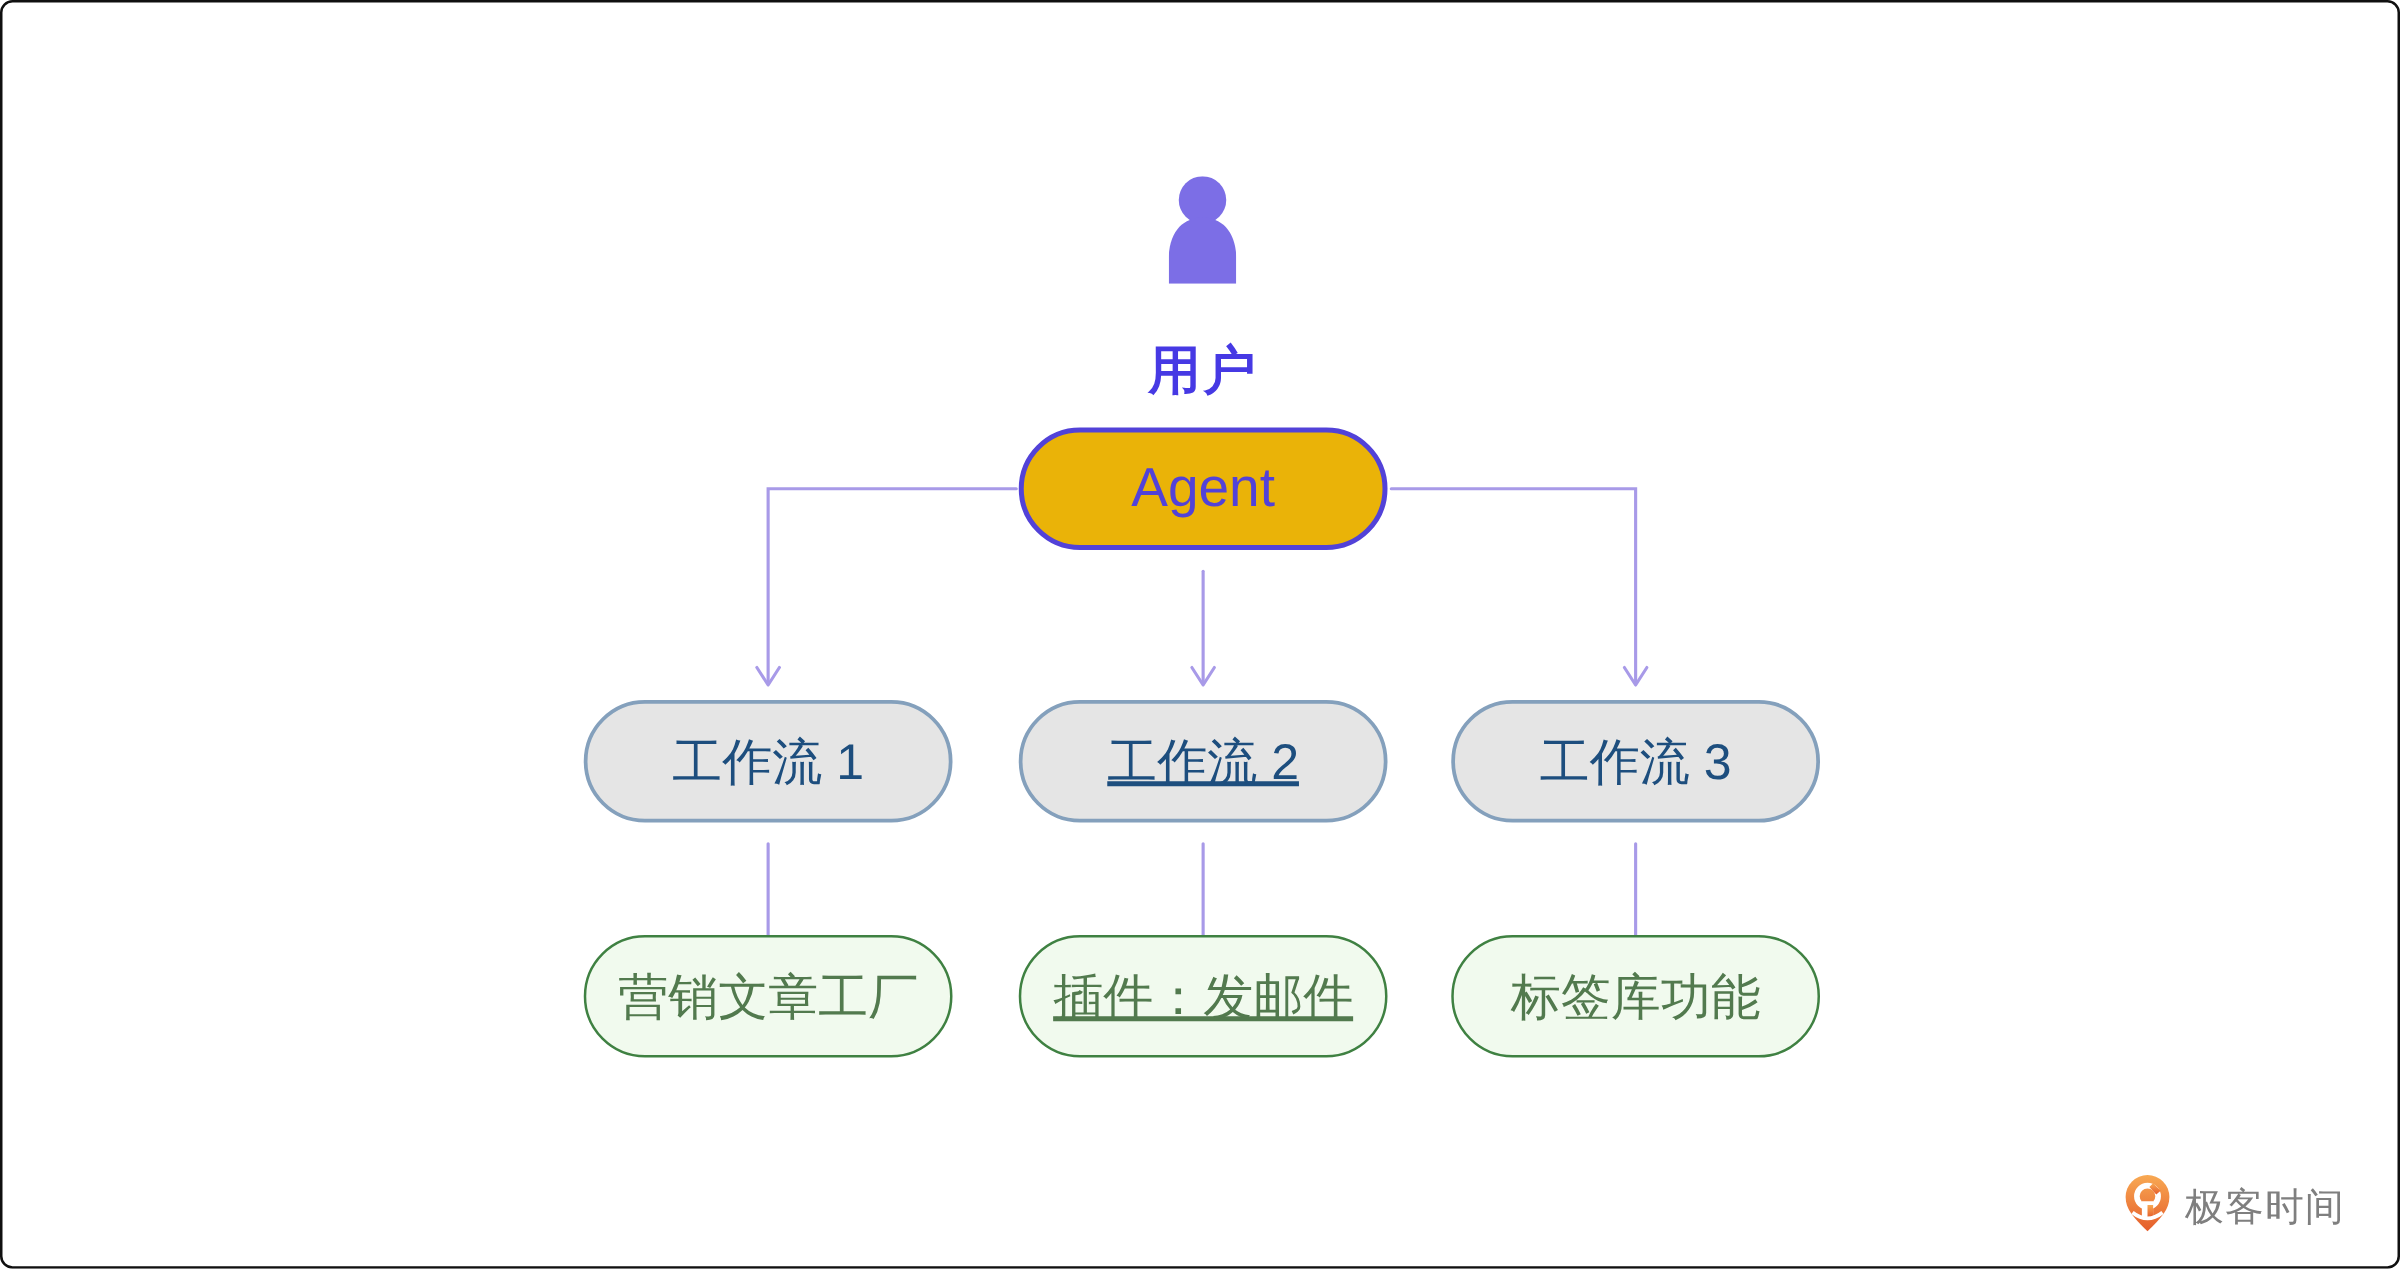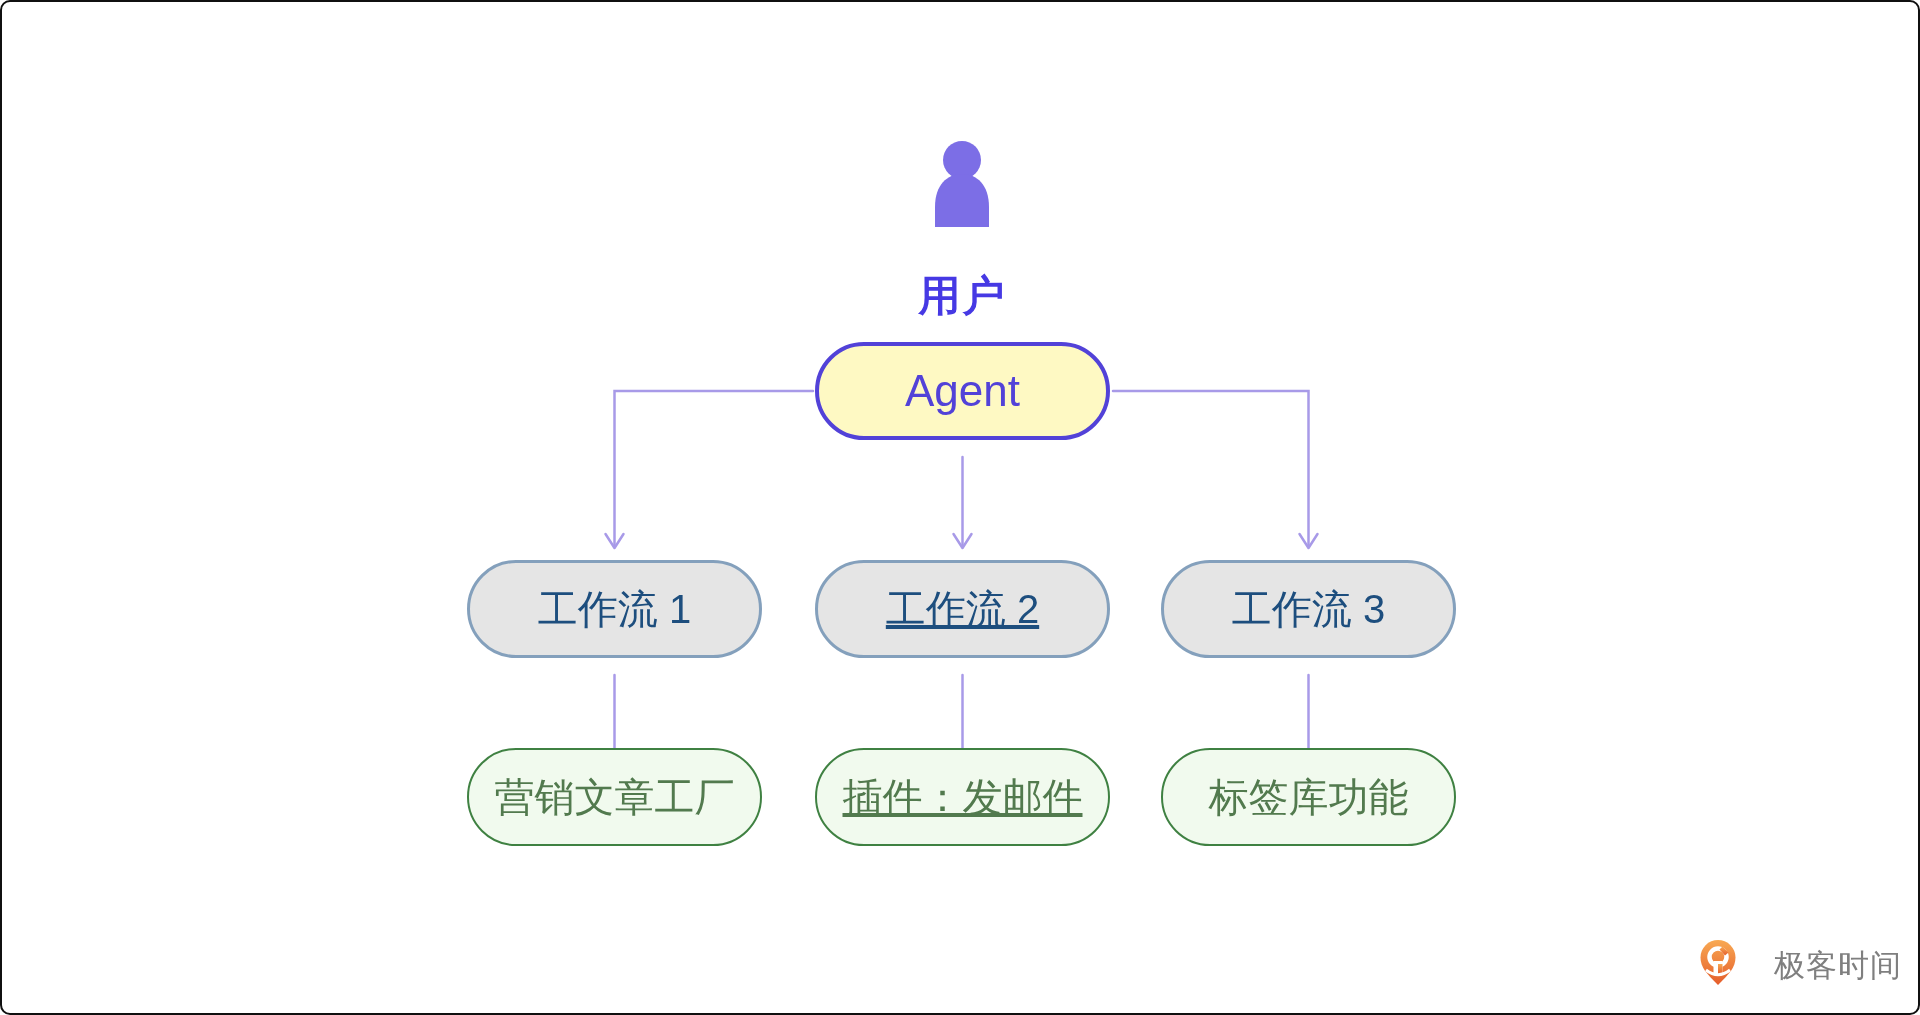--- a/index.html
+++ b/index.html
@@ -47,21 +47,21 @@
     border-radius: 49px;
     display: flex;
     align-items: center;
     justify-content: center;
     white-space: nowrap;
   }
 
   .node-agent {
     left: 813px; top: 340px;
     border: 4px solid #5242d8;
-    background: #fef9c3;
+    background: #eab308;
     color: #5242d8;
     font-size: 44px;
     font-weight: 500;
   }
 
   .node-wf {
     top: 558px;
     border: 3px solid #84a0bc;
     background: #e5e5e5;
     color: #1d4e7e;
@@ -89,21 +89,20 @@
     gap: 11px;
   }
   .brand-text {
     font-size: 31px;
     font-weight: 500;
     color: #7f7f7f;
     letter-spacing: 1px;
     margin-top: 11px;
     line-height: 1;
     white-space: nowrap;
-    margin-left: 26px;
   }
 </style>
 </head>
 <body>
 
 <div class="canvas">
 
   <svg class="connectors" viewBox="0 0 1920 1015" xmlns="http://www.w3.org/2000/svg">
     <g stroke="#a89ae8" stroke-width="2.5" fill="none" stroke-linecap="round">
 

